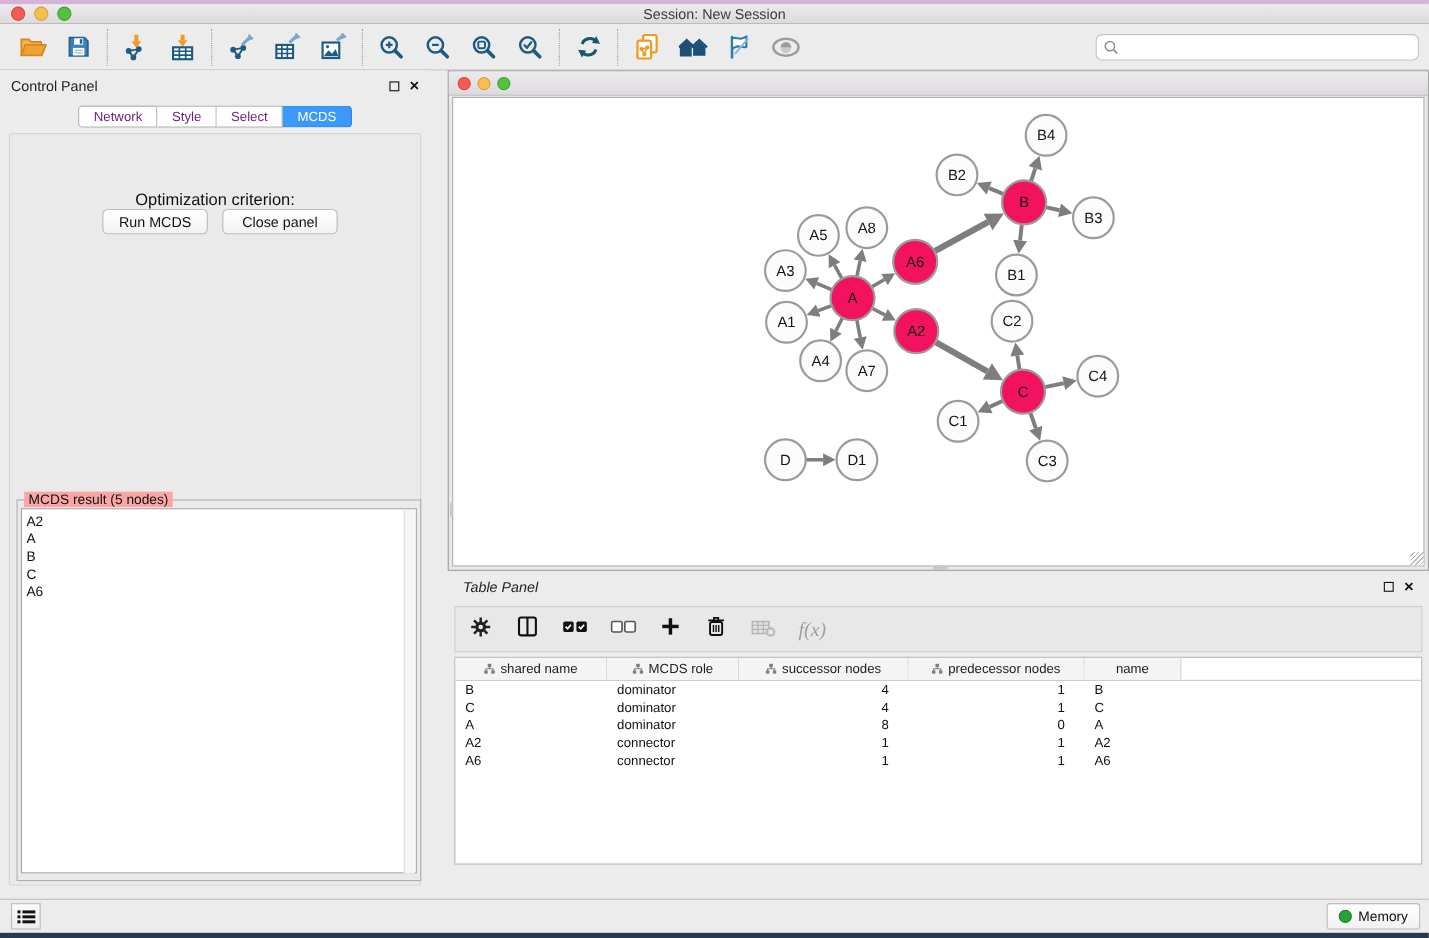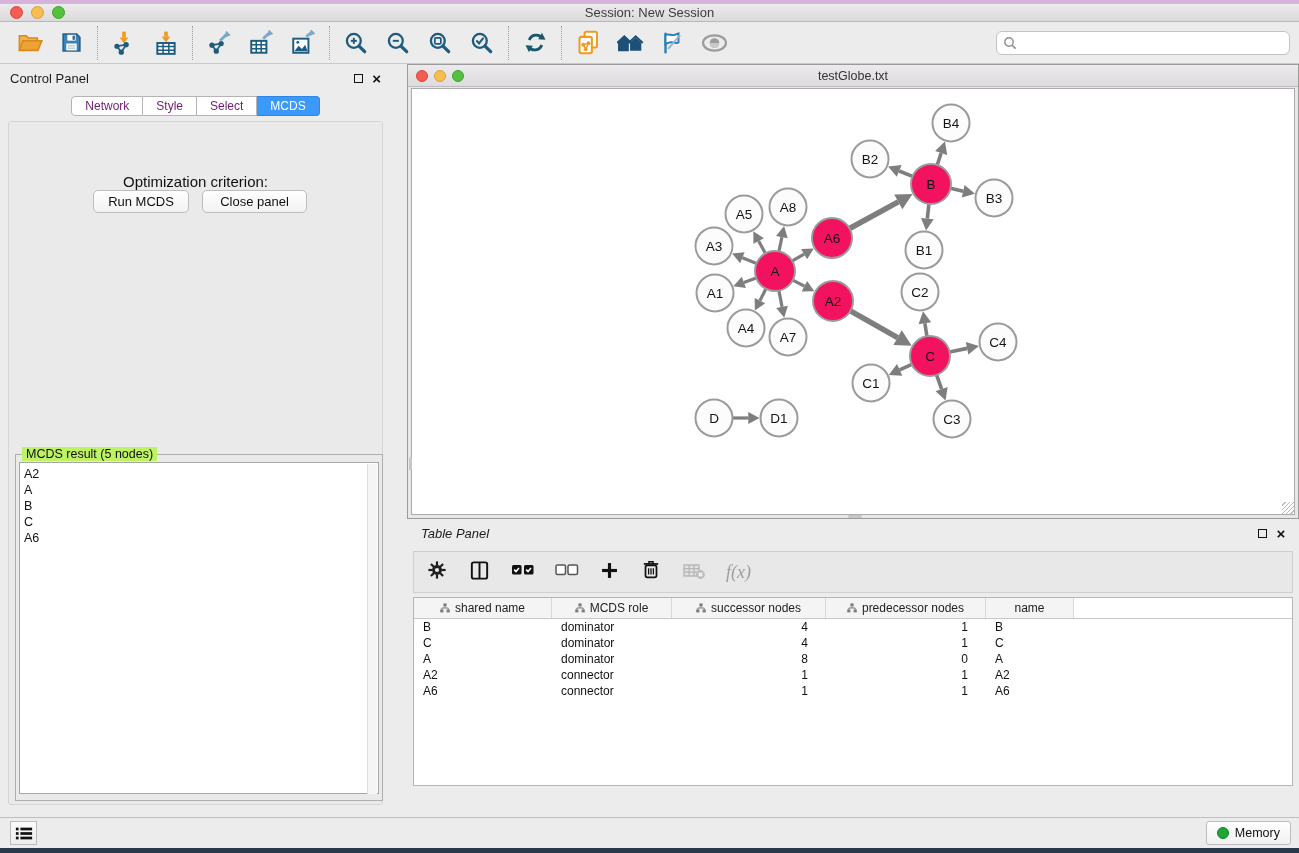--- a/index.html
+++ b/index.html
@@ -56,21 +56,21 @@
     background:linear-gradient(#6cabf9,#2d7bf5); display:flex; flex-direction:column;
     align-items:center; justify-content:center; gap:1px; }
   #opt-select .step span { color:#fff; font-size:6.5px; line-height:5px; }
   .pbtn { position:absolute; height:23px; background:linear-gradient(#ffffff,#f2f2f2);
     border:1px solid #bdbdbd; border-radius:5px; font-size:13px; color:#111;
     display:flex; align-items:center; justify-content:center; }
   #btn-run { left:84px; top:68px; width:96px; }
   #btn-close { left:193px; top:68px; width:105px; }
   #mcds-box { position:absolute; left:6px; top:332px; width:368px; height:347px;
     border:1px solid #afafaf; }
-  #mcds-legend { position:absolute; left:6px; top:-8px; background:#bef264;
+  #mcds-legend { position:absolute; left:6px; top:-8px; background:#fca5a5;
     padding:0 4px; font-size:12.5px; color:#111; }
   #mcds-list { position:absolute; left:3px; top:7px; width:360px; height:332px;
     background:#fff; border:1px solid #a6a6a6; padding:3px 0 0 4px; font-size:12.5px;
     line-height:16px; color:#111; }
   #mcds-scroll { position:absolute; right:1px; top:1px; width:10px; height:330px;
     background:#f5f5f5; border-left:1px solid #ddd; }
 
   
   #net-win { left:407px; top:64px; width:892px; height:455px; background:#e9e7e9;
     border:1px solid #9b9b9b; }
@@ -304,21 +304,20 @@
   </div>
 </div>
 
 <div id="net-win" class="abs">
   <div id="net-title">
     <div class="lights">
       <span class="light l-red"></span>
       <span class="light l-yel"></span>
       <span class="light l-grn"></span>
     </div>
-    <span class="wtitle">testGlobe.txt</span>
   </div>
   <div id="net-canvas">
     <svg id="graph" width="882" height="425">
         <g>
           <line x1="344.22247368226783" y1="188.88509298316848" x2="331.84228042403663" y2="193.42449717785325" stroke="#7E7E7E" stroke-width="3.2"></line>
           <polygon points="321.3080881597889,197.28703434141076 329.7905227150524,187.82879433516908 333.89403813302084,199.02020002053743" fill="#7E7E7E"></polygon>
         </g>
         <g>
           <line x1="344.49389722678654" y1="174.41553165032235" x2="330.42537385965585" y2="168.64974338510487" stroke="#7E7E7E" stroke-width="3.2"></line>
           <polygon points="320.0434502038831,164.3948566409357 332.6855454278598,163.13492475868728 328.1652022914519,174.16456201152246" fill="#7E7E7E"></polygon>

